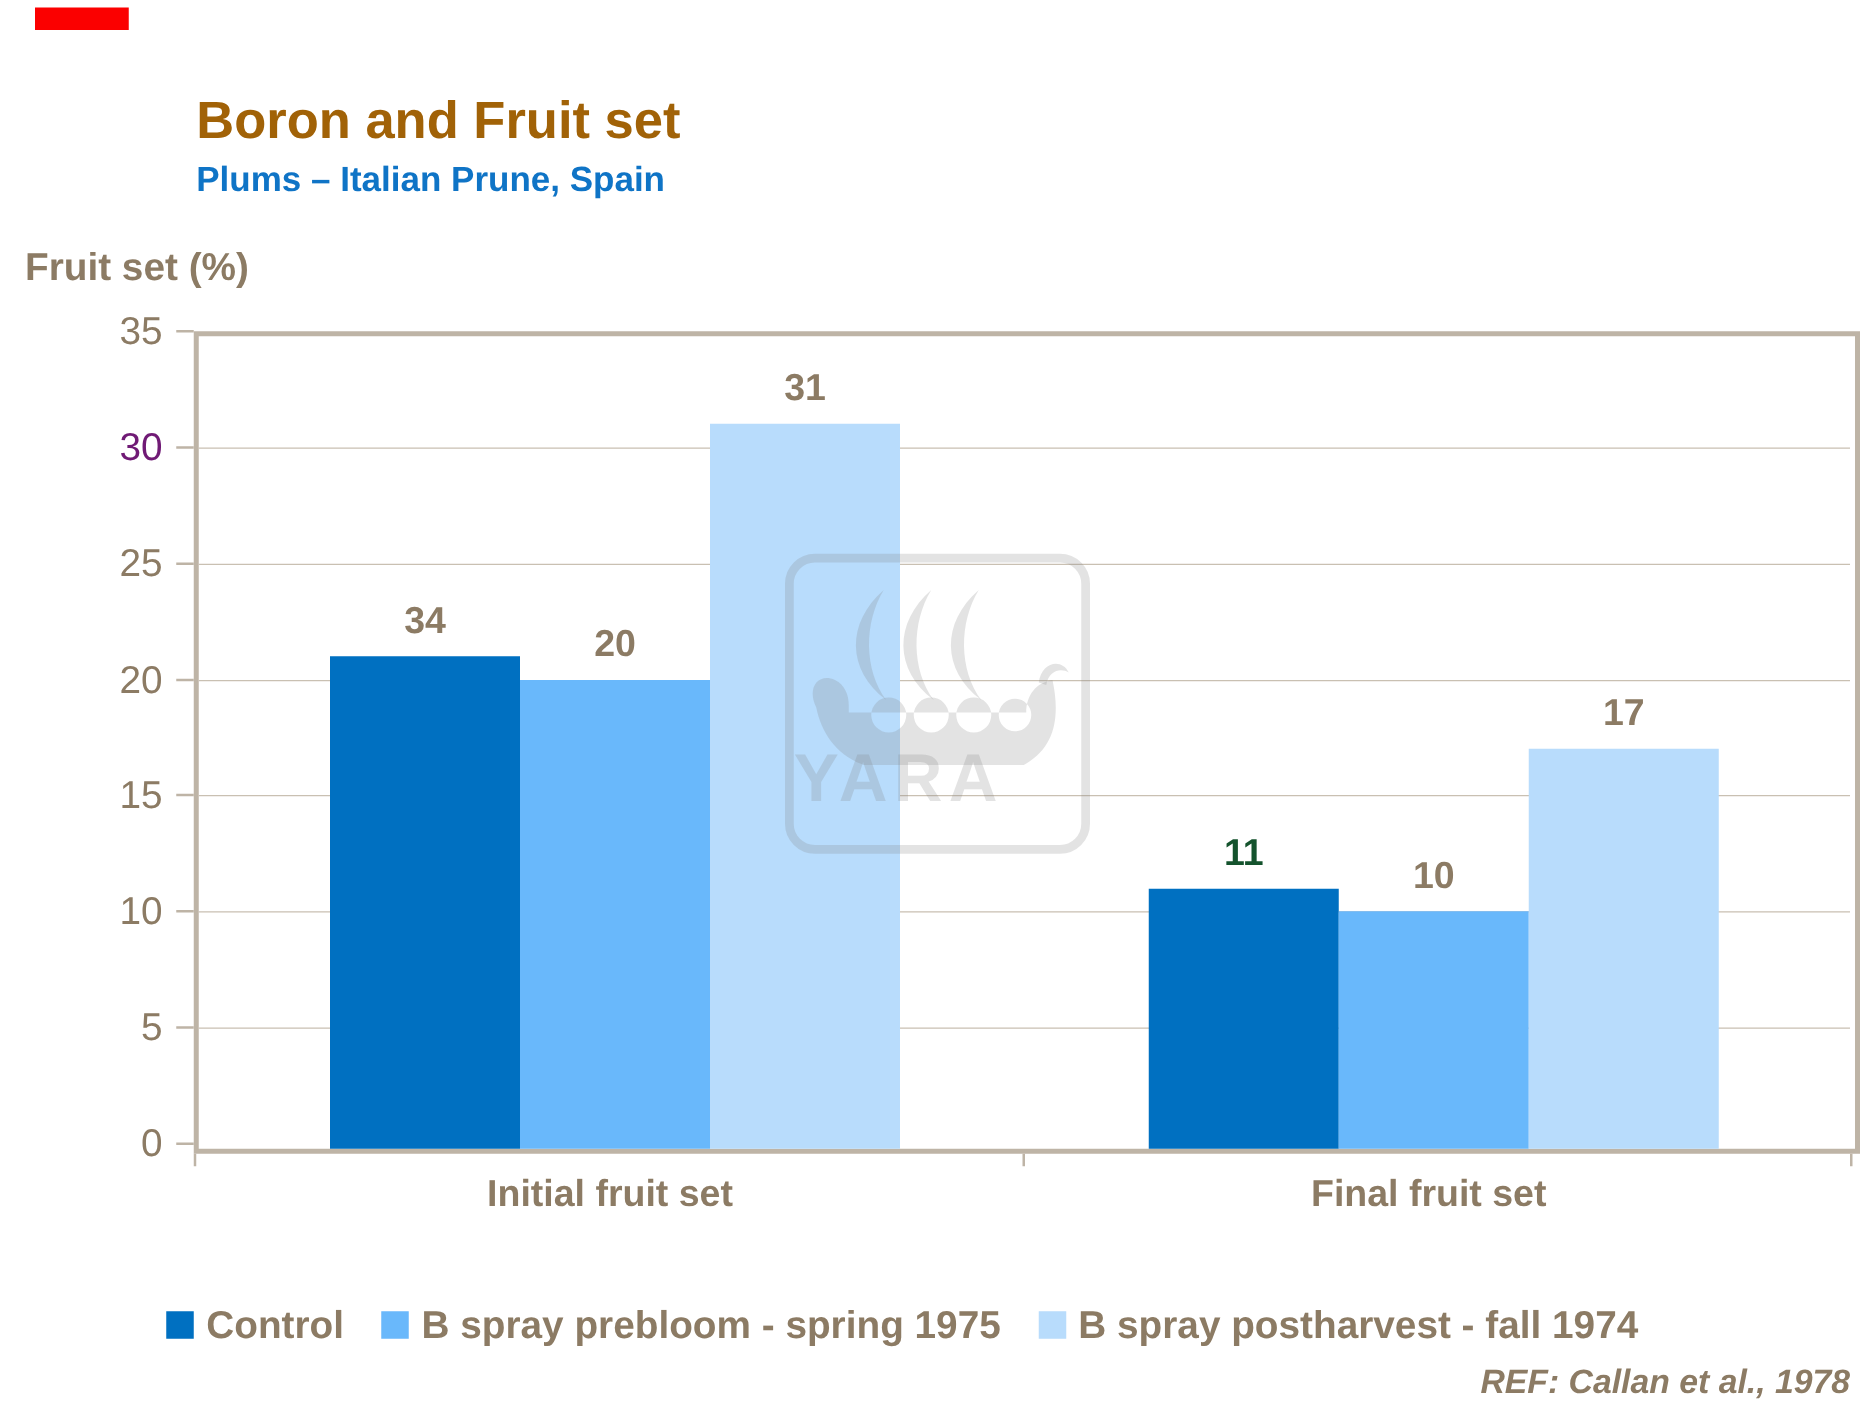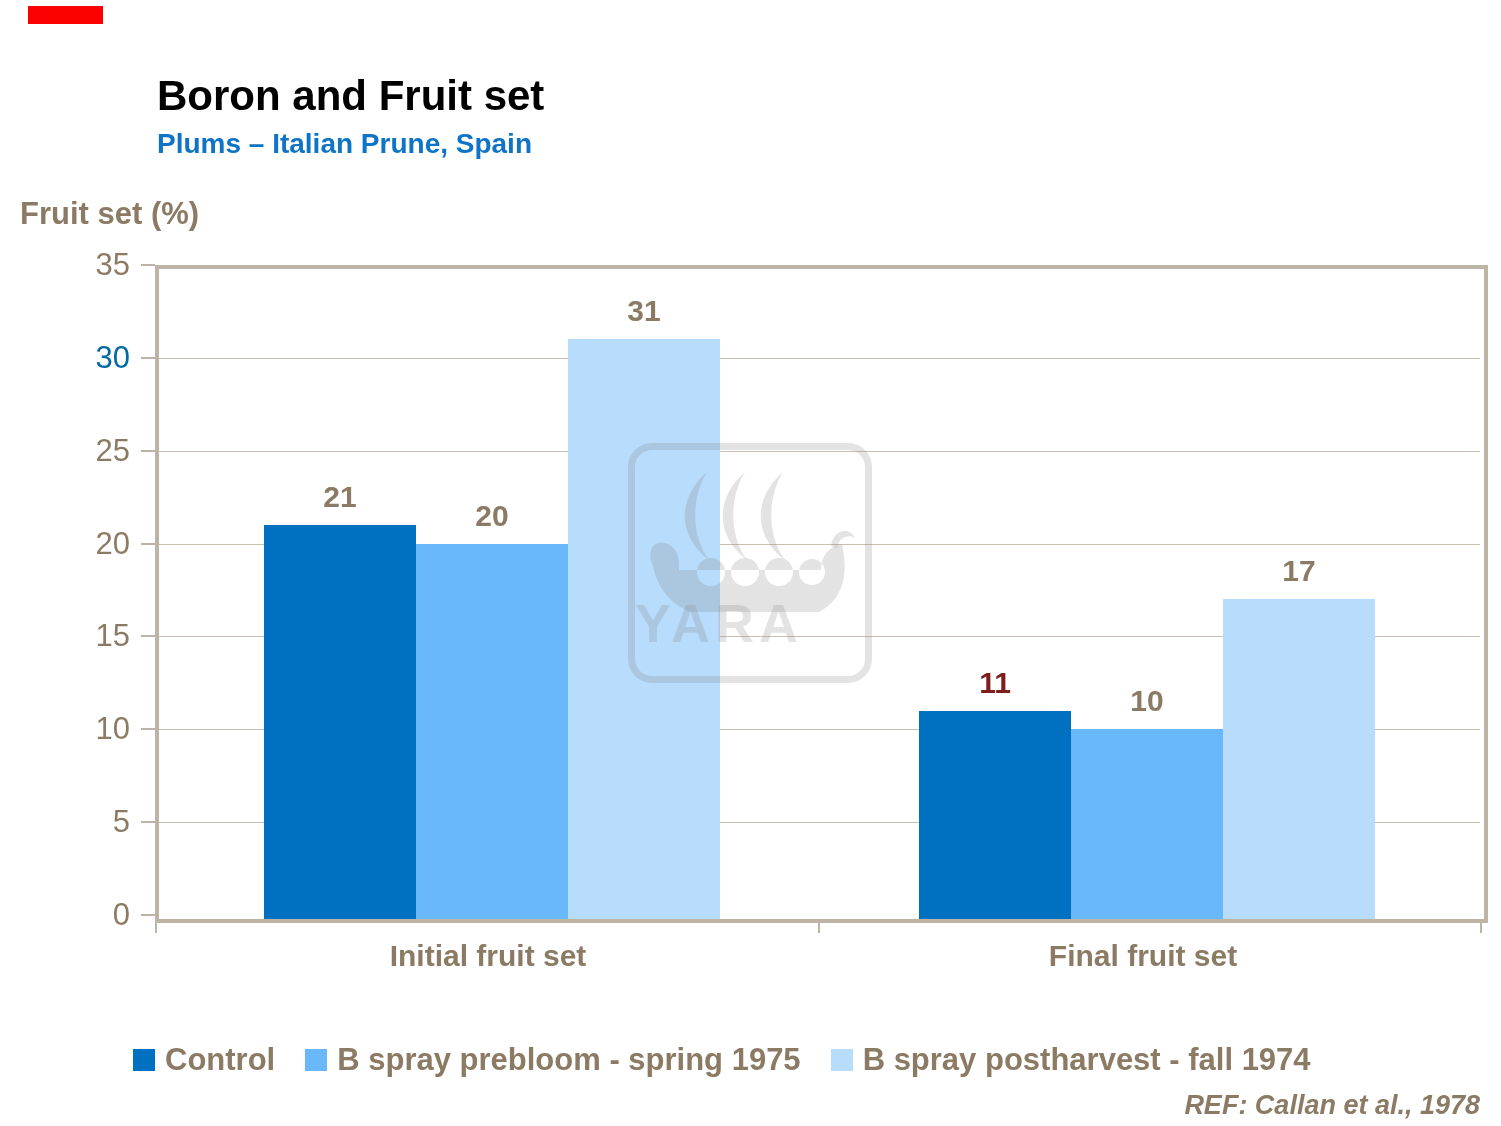--- a/index.html
+++ b/index.html
@@ -32,36 +32,36 @@
   #legend{left:133px;top:1003px;width:1360px;display:flex;flex-direction:row;align-items:center;gap:30px;}
   .legend-item{display:flex;align-items:center;white-space:nowrap;margin-top:39px;}
   .legend-swatch{width:22px;height:22px;margin-right:10px;flex:0 0 auto;}
   .legend-label{font-size:31px;font-weight:bold;}
   #reference{right:21px;top:1090px;font-size:27px;font-weight:bold;font-style:italic;}
 </style>
 </head>
 <body>
 
 <div class="abs" id="accent-bar" style="background: rgb(251, 0, 0);"></div>
-<div class="abs" id="page-title" style="color: #000000;">Boron and Fruit set</div>
+<div class="abs" id="page-title" style="color: #a16207;">Boron and Fruit set</div>
 <div class="abs" id="page-subtitle" style="color: rgb(15, 116, 198);">Plums – Italian Prune, Spain</div>
 <div class="abs" id="axis-title" style="color: rgb(140, 123, 100);">Fruit set (%)</div>
 
 <div class="abs" id="plot-frame" style="border-color: rgb(190, 180, 166);"></div>
 <div class="abs" id="plot-inner">
     <div class="gridline" style="top: 553.143px; background: rgb(201, 192, 178);"></div>
     <div class="gridline" style="top: 460.286px; background: rgb(201, 192, 178);"></div>
     <div class="gridline" style="top: 367.429px; background: rgb(201, 192, 178);"></div>
     <div class="gridline" style="top: 274.571px; background: rgb(201, 192, 178);"></div>
     <div class="gridline" style="top: 181.714px; background: rgb(201, 192, 178);"></div>
     <div class="gridline" style="top: 88.8571px; background: rgb(201, 192, 178);"></div>
     <div class="bar" style="left: 105px; top: 256px; width: 152px; height: 394px; background: rgb(0, 112, 193);"></div>
-    <div class="bar-label" style="left: 105px; top: 211px; color: rgb(140, 123, 100);">21</div>
+    <div class="bar-label" style="left: 105px; top: 211px; color: rgb(140, 123, 100);">34</div>
     <div class="bar" style="left: 760px; top: 441.714px; width: 152px; height: 208.286px; background: rgb(0, 112, 193);"></div>
-    <div class="bar-label" style="left: 760px; top: 396.714px; color: #7f1d1d;">11</div>
+    <div class="bar-label" style="left: 760px; top: 396.714px; color: #14532d;">11</div>
     <div class="bar" style="left: 257px; top: 274.571px; width: 152px; height: 375.429px; background: rgb(105, 184, 251);"></div>
     <div class="bar-label" style="left: 257px; top: 229.571px; color: rgb(140, 123, 100);">20</div>
     <div class="bar" style="left: 912px; top: 460.286px; width: 152px; height: 189.714px; background: rgb(105, 184, 251);"></div>
     <div class="bar-label" style="left: 912px; top: 415.286px; color: rgb(140, 123, 100);">10</div>
     <div class="bar" style="left: 409px; top: 70.2857px; width: 152px; height: 579.714px; background: rgb(184, 220, 252);"></div>
     <div class="bar-label" style="left: 409px; top: 25.2857px; color: rgb(140, 123, 100);">31</div>
     <div class="bar" style="left: 1064px; top: 330.286px; width: 152px; height: 319.714px; background: rgb(184, 220, 252);"></div>
     <div class="bar-label" style="left: 1064px; top: 285.286px; color: rgb(140, 123, 100);">17</div>
   </div>
 <div id="yaxis-layer">
@@ -70,21 +70,21 @@
     <div class="abs ytick-label" style="left: 40px; top: 803.143px; color: rgb(140, 123, 100);">5</div>
     <div class="abs ytick-mark" style="left: 141px; top: 821.143px; background: rgb(190, 180, 166);"></div>
     <div class="abs ytick-label" style="left: 40px; top: 710.286px; color: rgb(140, 123, 100);">10</div>
     <div class="abs ytick-mark" style="left: 141px; top: 728.286px; background: rgb(190, 180, 166);"></div>
     <div class="abs ytick-label" style="left: 40px; top: 617.429px; color: rgb(140, 123, 100);">15</div>
     <div class="abs ytick-mark" style="left: 141px; top: 635.429px; background: rgb(190, 180, 166);"></div>
     <div class="abs ytick-label" style="left: 40px; top: 524.571px; color: rgb(140, 123, 100);">20</div>
     <div class="abs ytick-mark" style="left: 141px; top: 542.571px; background: rgb(190, 180, 166);"></div>
     <div class="abs ytick-label" style="left: 40px; top: 431.714px; color: rgb(140, 123, 100);">25</div>
     <div class="abs ytick-mark" style="left: 141px; top: 449.714px; background: rgb(190, 180, 166);"></div>
-    <div class="abs ytick-label" style="left: 40px; top: 338.857px; color: #0369a1;">30</div>
+    <div class="abs ytick-label" style="left: 40px; top: 338.857px; color: #701a75;">30</div>
     <div class="abs ytick-mark" style="left: 141px; top: 356.857px; background: rgb(190, 180, 166);"></div>
     <div class="abs ytick-label" style="left: 40px; top: 246px; color: rgb(140, 123, 100);">35</div>
     <div class="abs ytick-mark" style="left: 141px; top: 264px; background: rgb(190, 180, 166);"></div>
   </div>
 <div id="xaxis-layer">
     <div class="abs xtick-mark" style="left: 155px; top: 923px; background: rgb(190, 180, 166);"></div>
     <div class="abs xtick-mark" style="left: 817.5px; top: 923px; background: rgb(190, 180, 166);"></div>
     <div class="abs xtick-mark" style="left: 1480px; top: 923px; background: rgb(190, 180, 166);"></div>
     <div class="cat-label" style="left: 238px; top: 939px; color: rgb(140, 123, 100);">Initial fruit set</div>
     <div class="cat-label" style="left: 893px; top: 939px; color: rgb(140, 123, 100);">Final fruit set</div>

